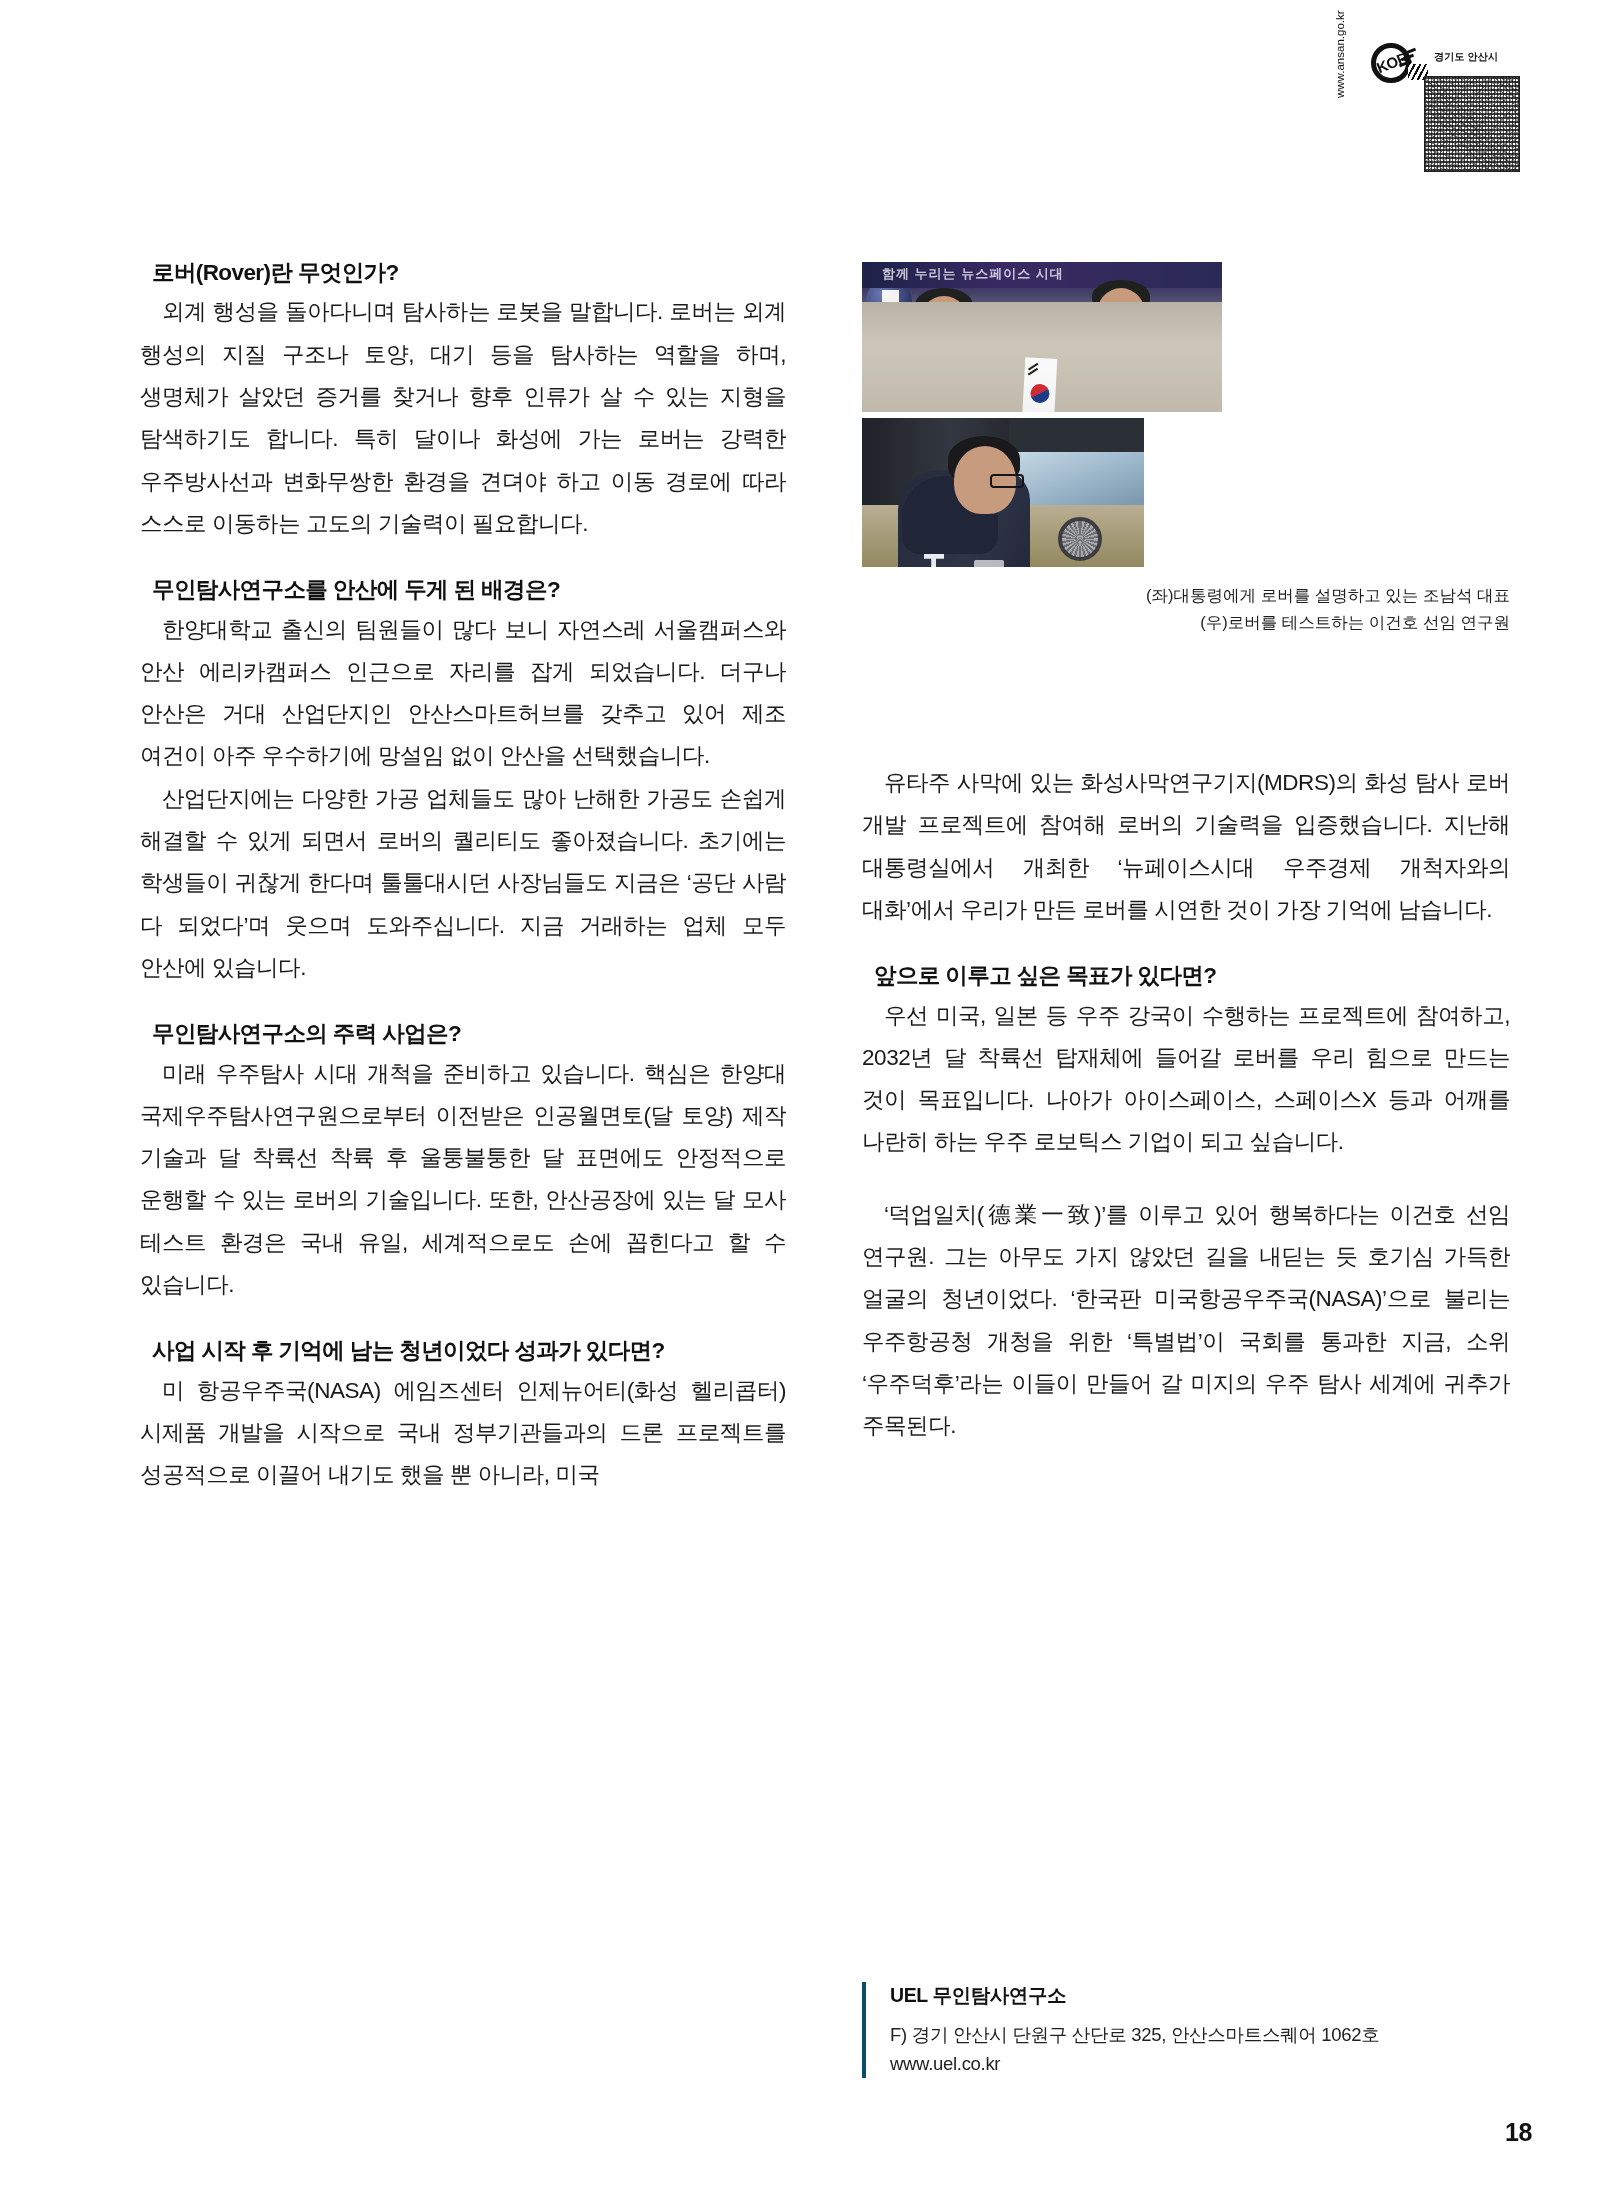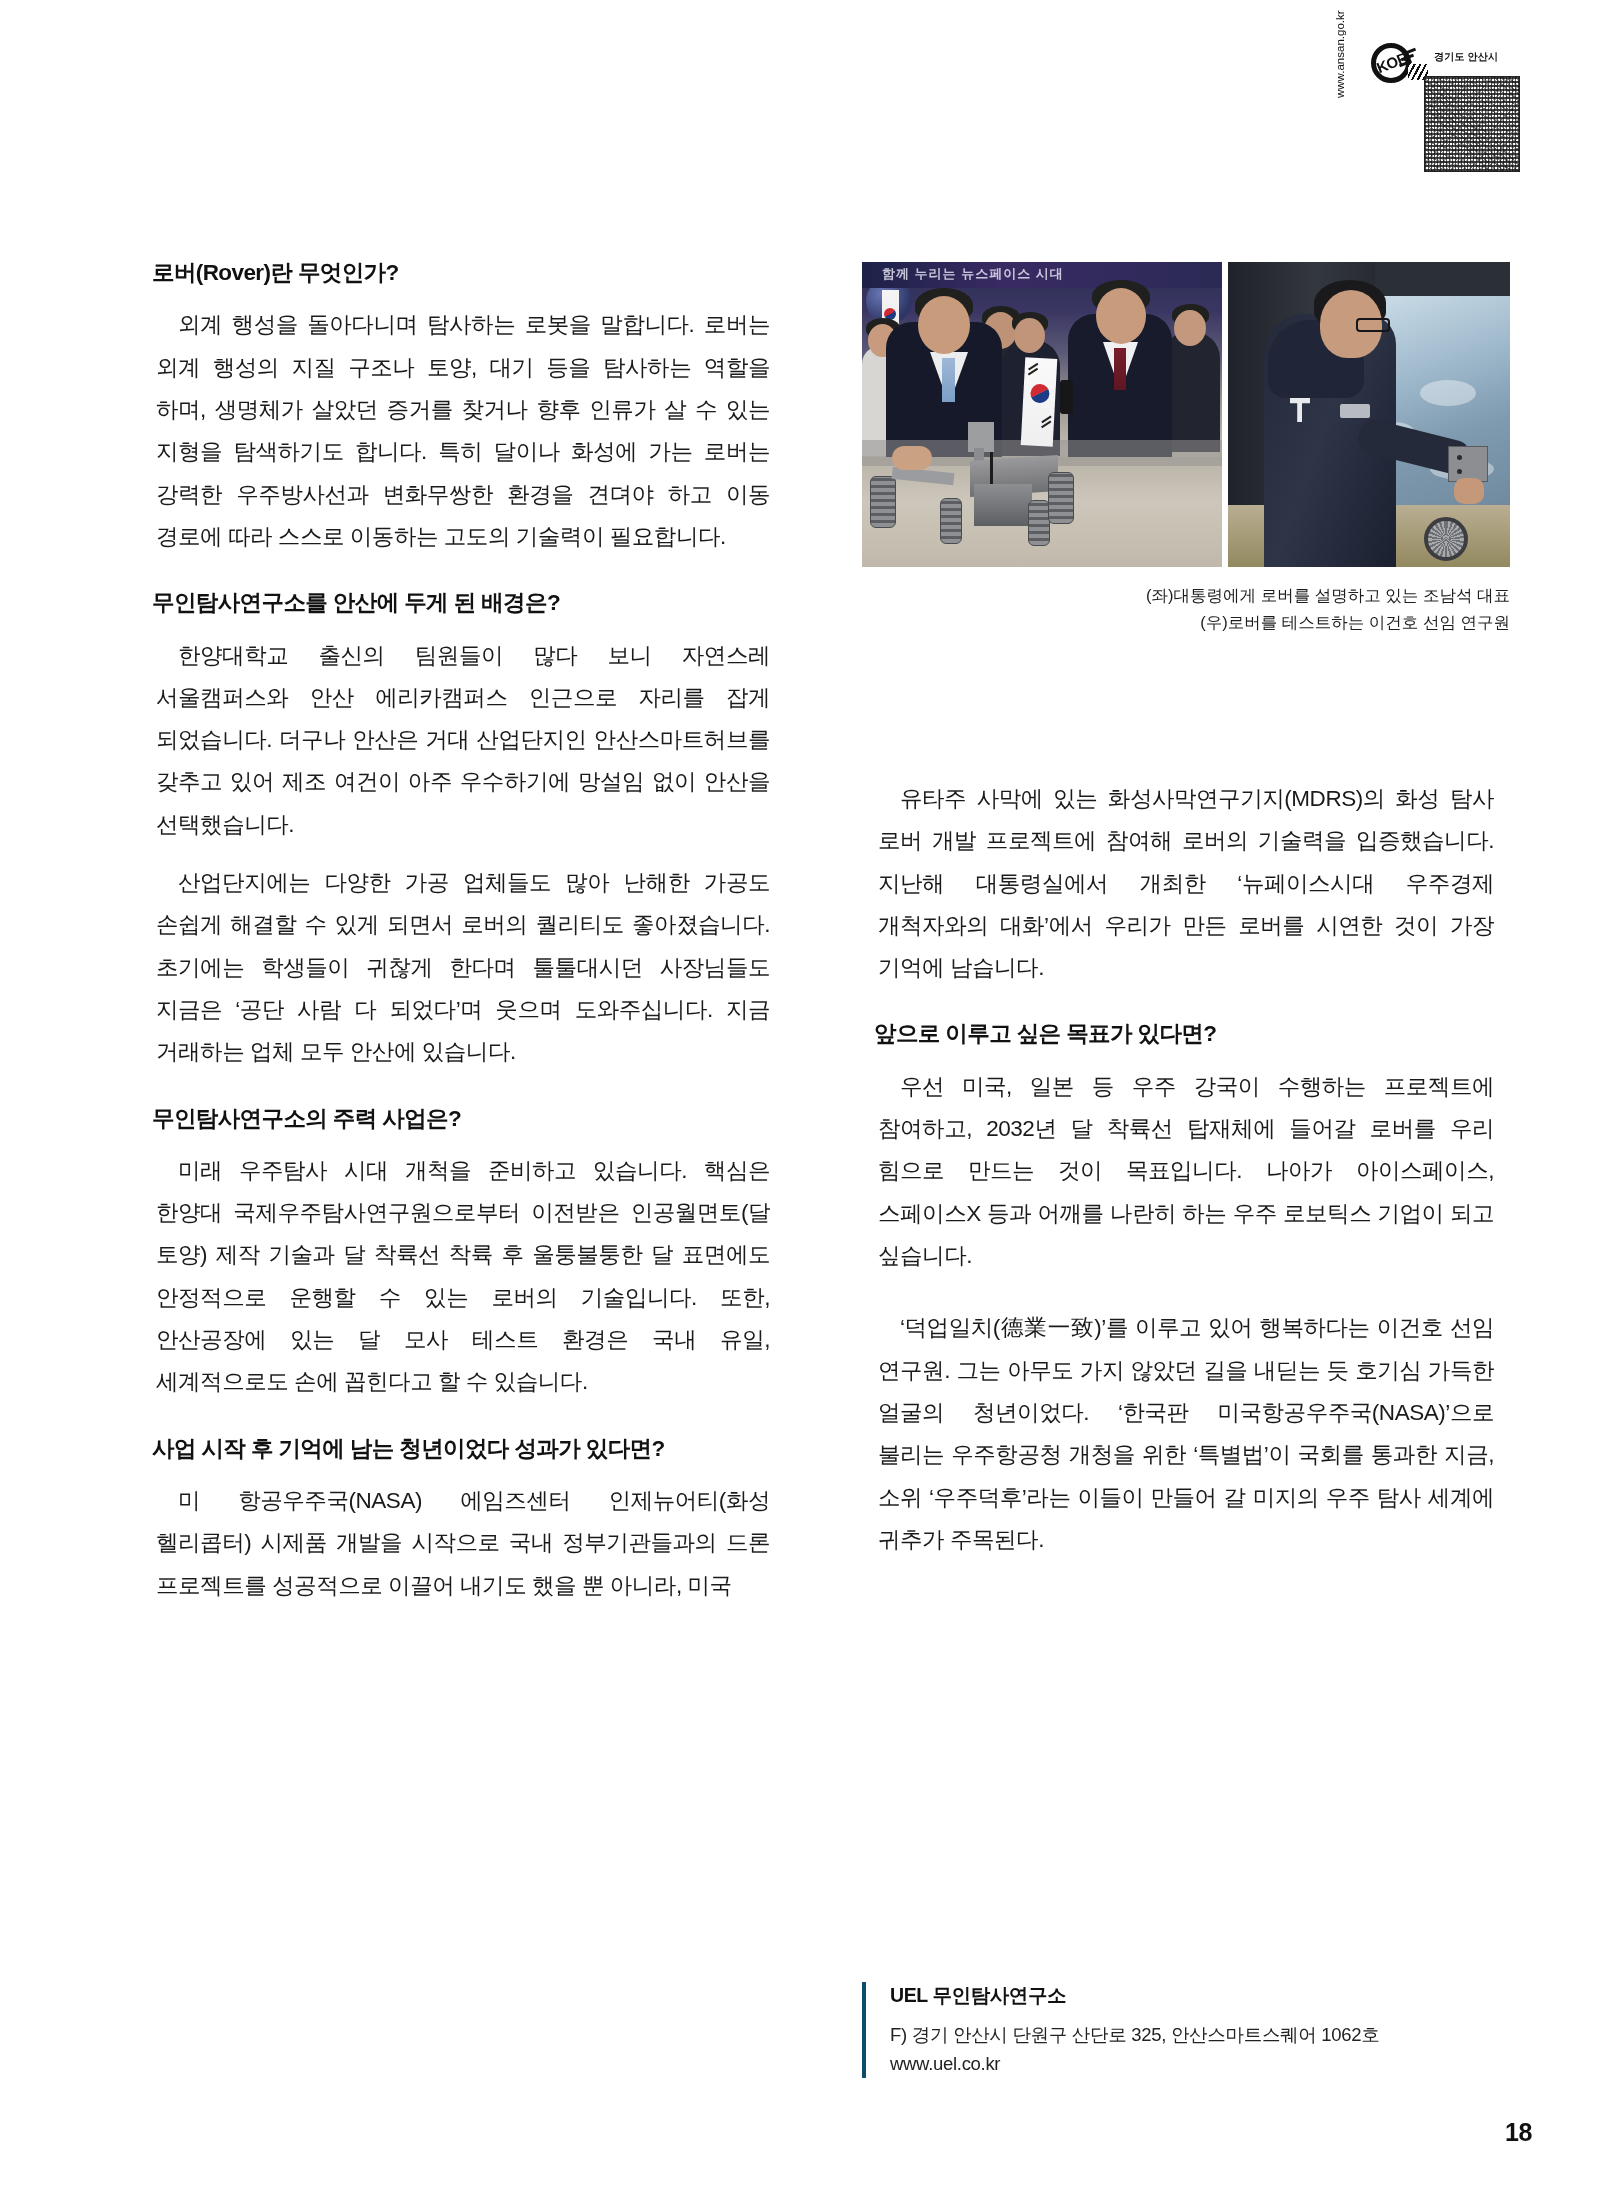--- a/index.html
+++ b/index.html
@@ -131,20 +131,21 @@
 
   
   .photo-row {
     position: absolute;
     left: 862px;
     top: 262px;
     width: 648px;
     height: 305px;
     display: flex;
     gap: 6px;
+    flex-direction: column;
   }
   .photo {
     position: relative;
     overflow: hidden;
     background: #8d8f93;
   }
   .photo-left  { width: 360px; height: 305px; }
   .photo-right { width: 282px; height: 305px; }
 
   
@@ -390,21 +391,21 @@
   
   h2.q-head {
     margin: 0 0 3px 12px;
     font-size: 22.5px;
     font-weight: bold;
     letter-spacing: -0.6px;
     color: #111;
     line-height: 1.35;
   }
   p.body {
-    margin: 16px;
+    margin: 0;
     font-size: 22.5px;
     line-height: 1.88;
     text-align: justify;
     text-justify: inter-character;
     text-indent: 22px;
     letter-spacing: -0.45px;
     color: #1a1a1a;
     word-break: keep-all;
   }
   .blk { margin-bottom: 30px; }

